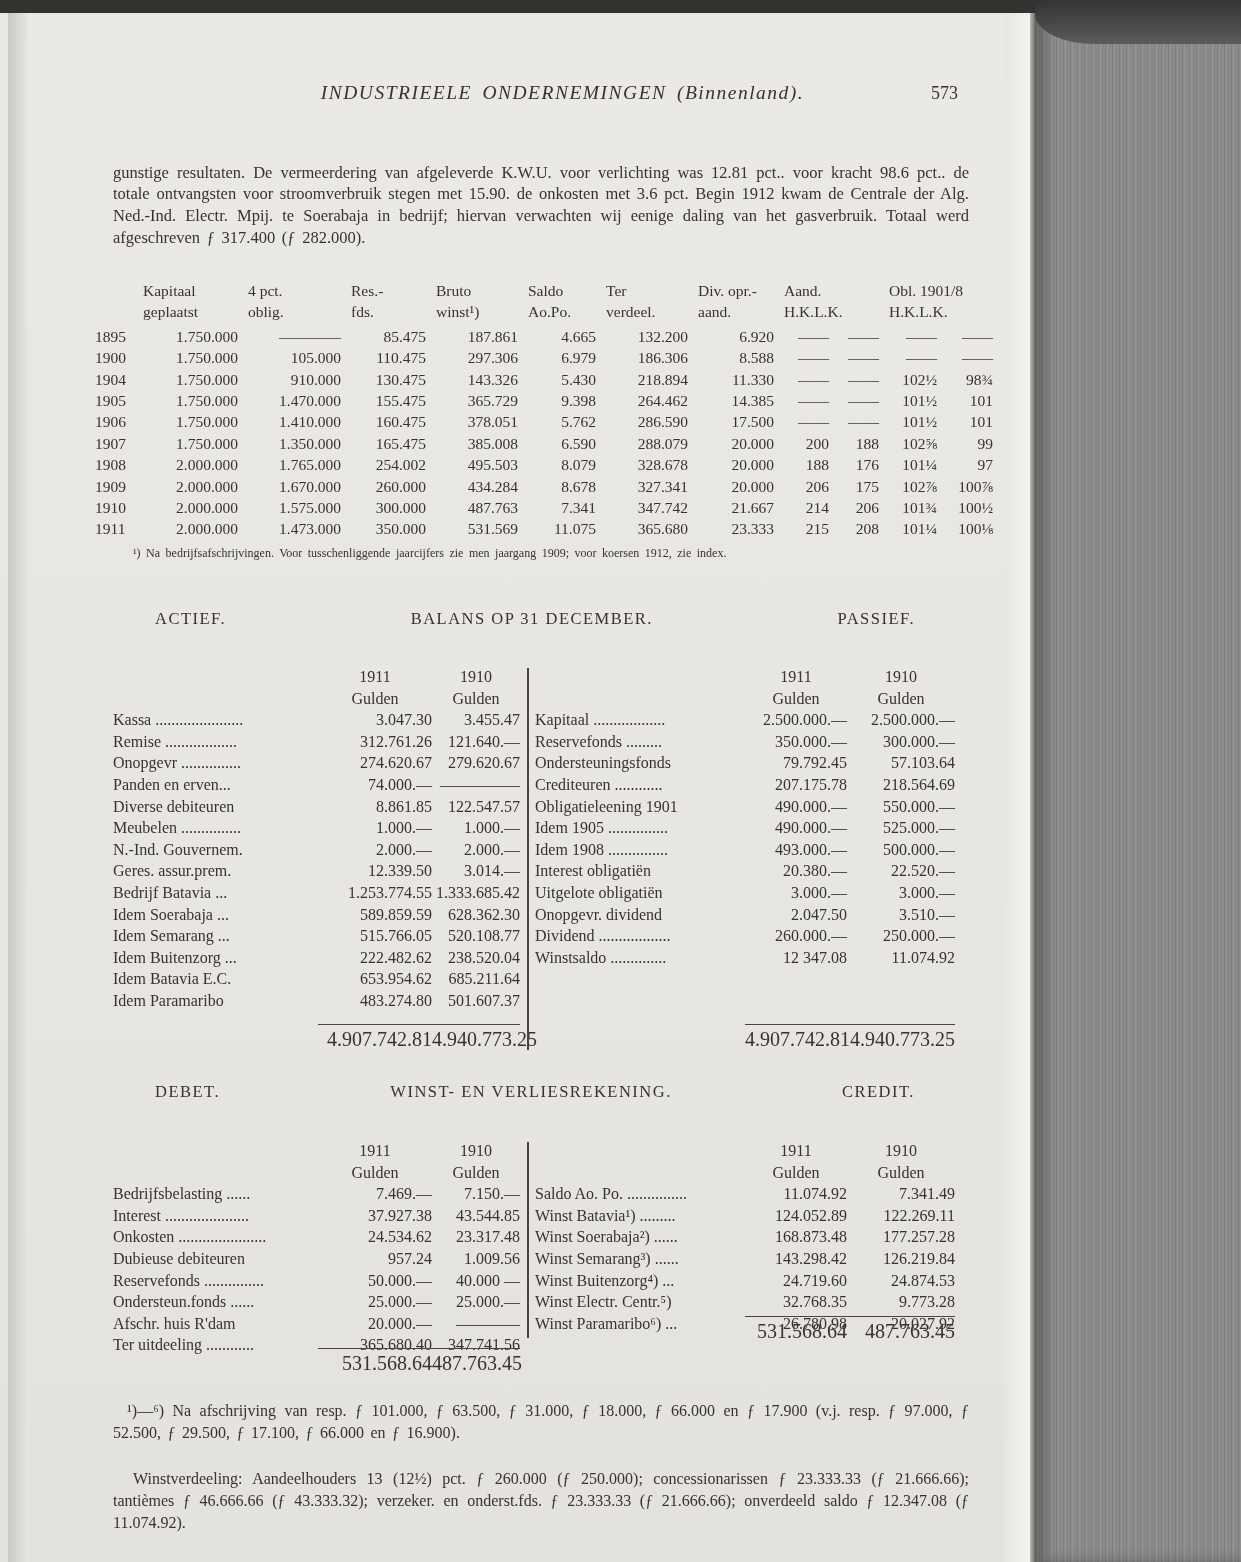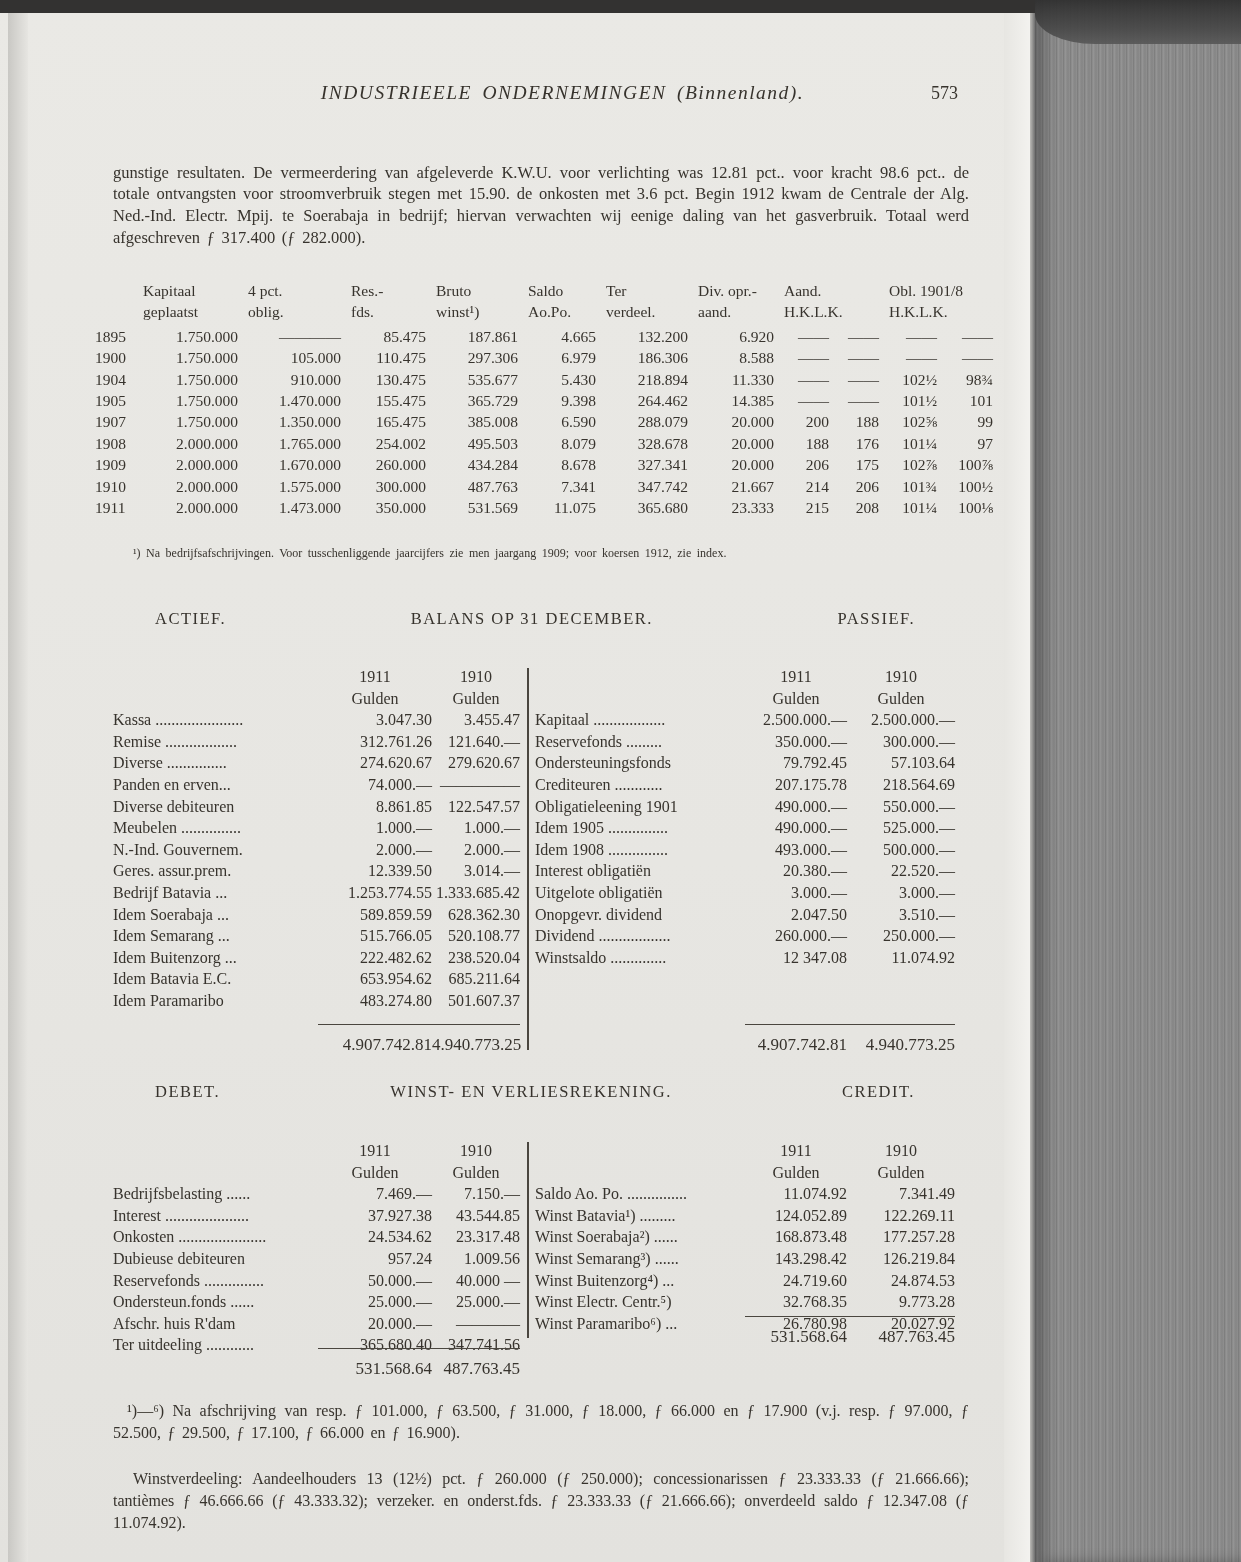--- a/index.html
+++ b/index.html
@@ -55,21 +55,21 @@
   .fin{position:absolute;}
   .fin th,.fin td{font-weight:normal;white-space:nowrap;font-size:16px;line-height:21.6px;padding:0;}
   .fin th{text-align:center;}
   .fin td:first-child{text-align:left;}
   .fin td:nth-child(2),.fin td:nth-child(3){text-align:right;}
   .bal-left{top:666px;left:113px;}
   .bal-right{top:666px;left:535px;}
   .pl-left{top:1140px;left:113px;}
   .pl-right{top:1140px;left:535px;}
   
-  .total{border-top:1.5px solid #4a463f;padding-top:10px;font-size:17px;white-space:nowrap;font-family:Liberation Serif, serif;}
+  .total{border-top:1.5px solid #4a463f;padding-top:3px;font-size:20px;white-space:nowrap;font-family:Liberation Serif, serif;}
   .total span{display:inline-block;text-align:right;}
   .bal-total-left{position:absolute;top:1024px;left:318px;width:202px;}
   .bal-total-left .c1{width:114px;} .bal-total-left .c2{width:88px;}
   .bal-total-right{position:absolute;top:1024px;left:745px;width:210px;}
   .bal-total-right .c1{width:102px;} .bal-total-right .c2{width:108px;}
   .pl-total-left{position:absolute;top:1348px;left:318px;width:202px;}
   .pl-total-left .c1{width:114px;} .pl-total-left .c2{width:88px;}
   .pl-total-right{position:absolute;top:1316px;left:745px;width:210px;}
   .pl-total-right .c1{width:102px;} .pl-total-right .c2{width:108px;}
   
@@ -163,38 +163,52 @@
           <td>——</td>
           <td>——</td>
           <td>——</td>
           <td>——</td>
         </tr>
         <tr>
           <td>1904</td>
           <td>1.750.000</td>
           <td>910.000</td>
           <td>130.475</td>
-          <td>535.677</td>
+          <td>143.326</td>
           <td>5.430</td>
           <td>218.894</td>
           <td>11.330</td>
           <td>——</td>
           <td>——</td>
           <td>102½</td>
           <td>98¾</td>
         </tr>
         <tr>
           <td>1905</td>
           <td>1.750.000</td>
           <td>1.470.000</td>
           <td>155.475</td>
           <td>365.729</td>
           <td>9.398</td>
           <td>264.462</td>
           <td>14.385</td>
+          <td>——</td>
+          <td>——</td>
+          <td>101½</td>
+          <td>101</td>
+        </tr>
+        <tr>
+          <td>1906</td>
+          <td>1.750.000</td>
+          <td>1.410.000</td>
+          <td>160.475</td>
+          <td>378.051</td>
+          <td>5.762</td>
+          <td>286.590</td>
+          <td>17.500</td>
           <td>——</td>
           <td>——</td>
           <td>101½</td>
           <td>101</td>
         </tr>
         <tr>
           <td>1907</td>
           <td>1.750.000</td>
           <td>1.350.000</td>
           <td>165.475</td>
@@ -297,21 +311,21 @@
           <td>Kassa ......................</td>
           <td>3.047.30</td>
           <td>3.455.47</td>
         </tr>
         <tr>
           <td>Remise ..................</td>
           <td>312.761.26</td>
           <td>121.640.—</td>
         </tr>
         <tr>
-          <td>Diverse ...............</td>
+          <td>Onopgevr ...............</td>
           <td>274.620.67</td>
           <td>279.620.67</td>
         </tr>
         <tr>
           <td>Panden en erven...</td>
           <td>74.000.—</td>
           <td>—————</td>
         </tr>
         <tr>
           <td>Diverse debiteuren</td>

